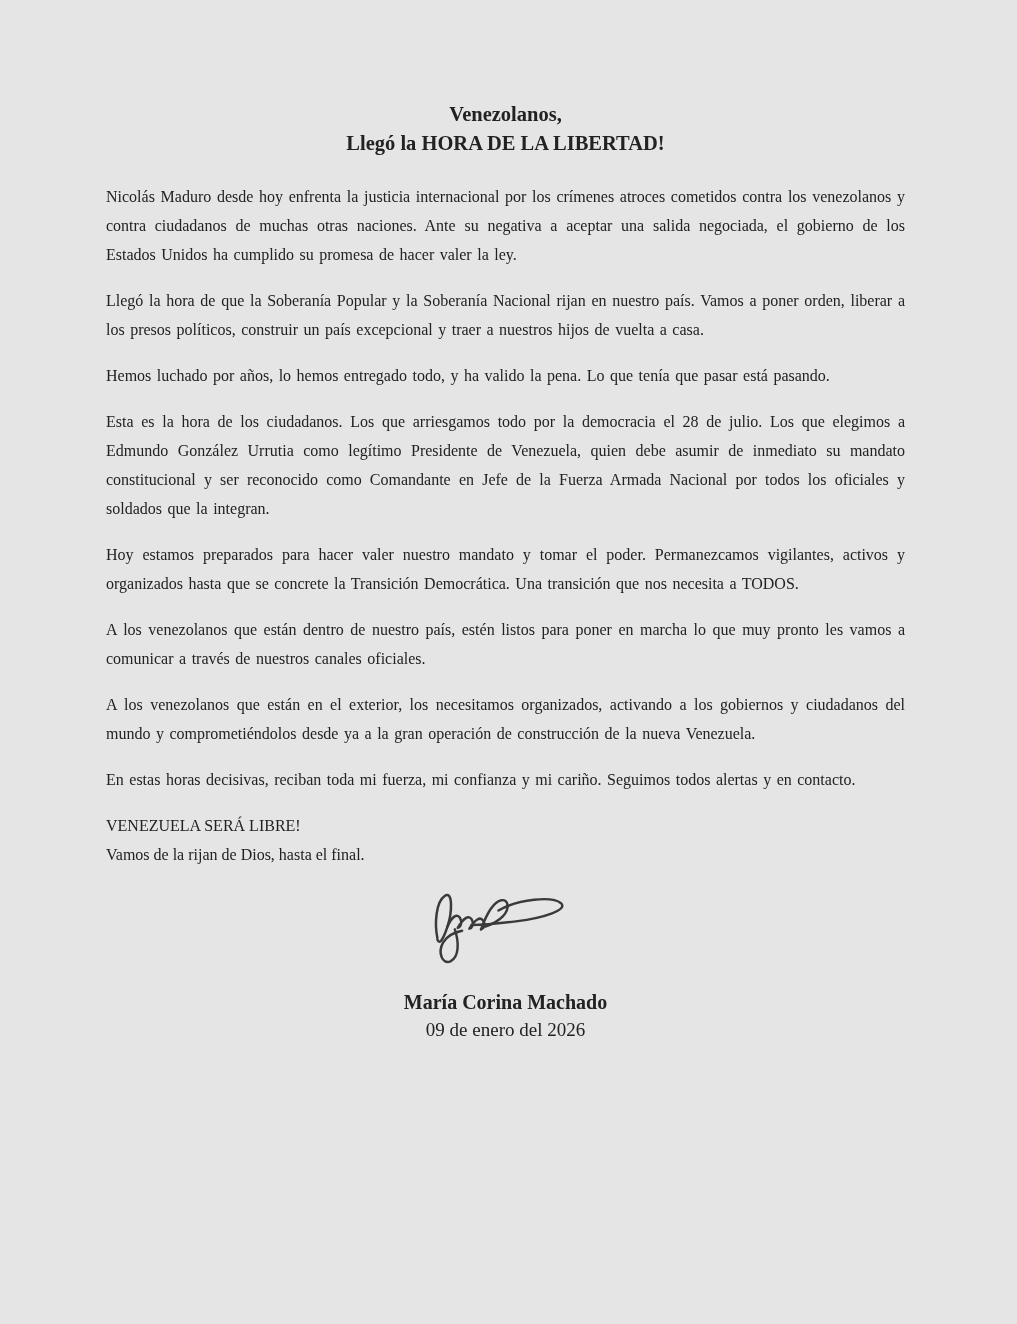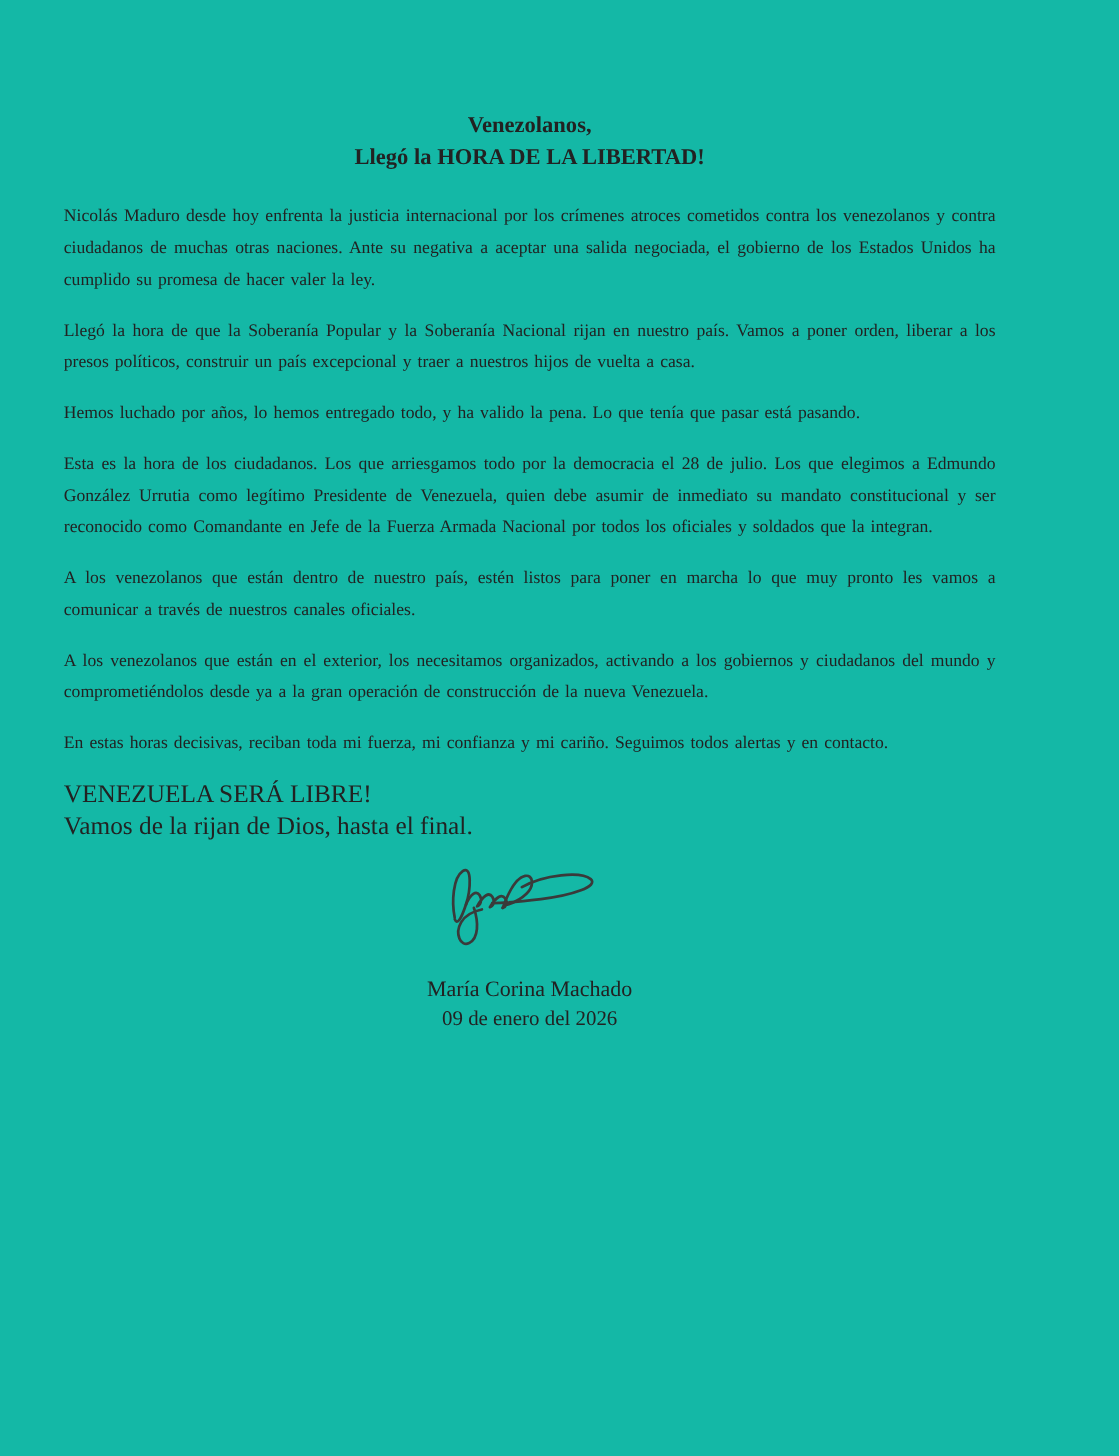--- a/index.html
+++ b/index.html
@@ -6,56 +6,56 @@
   html, body {
     margin: 0;
     padding: 0;
     background: #ffffff;
   }
   .page {
     position: relative;
     width: 1017px;
     height: 1324px;
     margin: 0 auto;
-    background: #14b8a6;
+    background: #e5e5e5;
     box-sizing: border-box;
-    padding: 100px 112px 0 58px;
+    padding: 100px 112px 0 106px;
     font-family: "Liberation Serif", "DejaVu Serif", serif;
     color: #222222;
     overflow: hidden;
   }
   .title {
     text-align: center;
     font-weight: bold;
     font-size: 20.5px;
     line-height: 29px;
     margin-bottom: 24px;
   }
   .body-text p {
     font-size: 16px;
     line-height: 29px;
     text-align: justify;
     margin: 0 0 17px 0;
     word-spacing: 1.5px;
   }
   .closing {
-    font-size: 23px;
+    font-size: 16px;
     line-height: 29px;
     margin: 0;
   }
   .signature-block {
     margin-top: 6px;
     text-align: center;
   }
   .signature-svg {
     display: inline-block;
     margin-left: -18px;
   }
   .signer-name {
-    font-weight: normal;
+    font-weight: bold;
     font-size: 20px;
     line-height: 27px;
     margin-top: 10px;
     text-align: center;
   }
   .signer-date {
     font-size: 19px;
     line-height: 27px;
     text-align: center;
   }
@@ -68,20 +68,21 @@
   <div class="title">
     <div>Venezolanos,</div>
     <div>Llegó la HORA DE LA LIBERTAD!</div>
   </div>
 
   <div class="body-text">
     <p>Nicolás Maduro desde hoy enfrenta la justicia internacional por los crímenes atroces cometidos contra los venezolanos y contra ciudadanos de muchas otras naciones. Ante su negativa a aceptar una salida negociada, el gobierno de los Estados Unidos ha cumplido su promesa de hacer valer la ley.</p>
     <p>Llegó la hora de que la Soberanía Popular y la Soberanía Nacional rijan en nuestro país. Vamos a poner orden, liberar a los presos políticos, construir un país excepcional y traer a nuestros hijos de vuelta a casa.</p>
     <p>Hemos luchado por años, lo hemos entregado todo, y ha valido la pena. Lo que tenía que pasar está pasando.</p>
     <p>Esta es la hora de los ciudadanos. Los que arriesgamos todo por la democracia el 28 de julio. Los que elegimos a Edmundo González Urrutia como legítimo Presidente de Venezuela, quien debe asumir de inmediato su mandato constitucional y ser reconocido como Comandante en Jefe de la Fuerza Armada Nacional por todos los oficiales y soldados que la integran.</p>
+    <p>Hoy estamos preparados para hacer valer nuestro mandato y tomar el poder. Permanezcamos vigilantes, activos y organizados hasta que se concrete la Transición Democrática. Una transición que nos necesita a TODOS.</p>
     <p>A los venezolanos que están dentro de nuestro país, estén listos para poner en marcha lo que muy pronto les vamos a comunicar a través de nuestros canales oficiales.</p>
     <p>A los venezolanos que están en el exterior, los necesitamos organizados, activando a los gobiernos y ciudadanos del mundo y comprometiéndolos desde ya a la gran operación de construcción de la nueva Venezuela.</p>
     <p>En estas horas decisivas, reciban toda mi fuerza, mi confianza y mi cariño. Seguimos todos alertas y en contacto.</p>
   </div>
 
   <div class="closing">
     <div>VENEZUELA SERÁ LIBRE!</div>
     <div>Vamos de la rijan de Dios, hasta el final.</div>
   </div>
 

